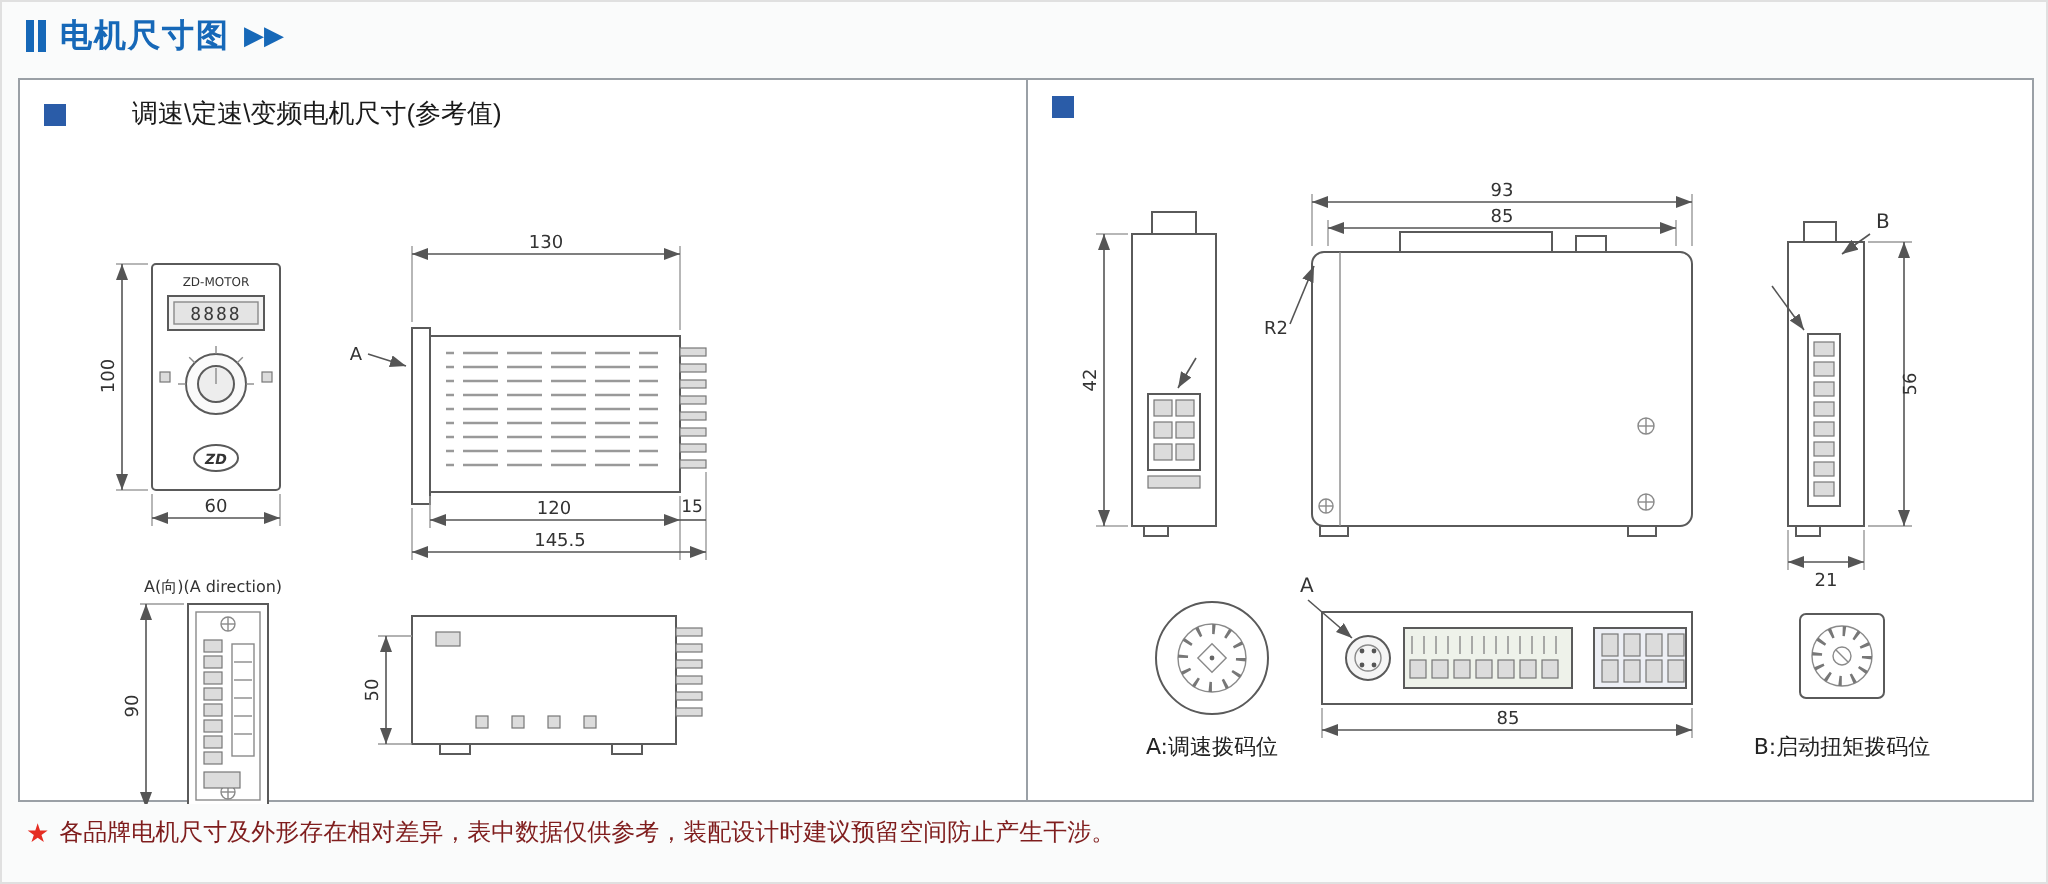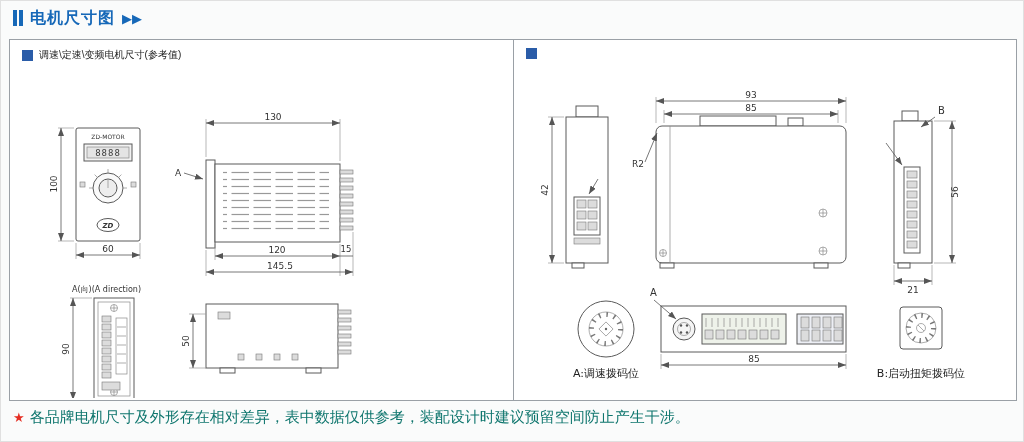--- a/index.html
+++ b/index.html
@@ -10,24 +10,24 @@
   .hbars { display:inline-flex; gap:2px; align-items:flex-end; height:16px; }
   .hbars i { display:block; width:4px; height:16px; background:#1668b8; }
   .title { font-size:16px; color:#1668b8; font-weight:bold; margin:0; letter-spacing:1px;font-family:Liberation Serif, serif; }
   .arrows { color:#1668b8; font-size:13px; font-weight:bold; }
   .box { position:absolute; left:8px; top:38px; width:1008px; height:362px; border:1px solid #9aa0a6; background:#fff; display:flex; }
   .panel { position:relative; height:100%; }
   .panel-left { width:504px; border-right:1px solid #9aa0a6; }
   .panel-right { flex:1; }
   .ptitle { display:flex; align-items:center; gap:6px; padding:8px 0 0 12px; }
   .sq { width:11px; height:11px; background:#2a5ca8; flex:0 0 auto; }
-  .ptext { font-size:10px; color:#1a1a1a; }
+  .ptext { font-size:13px; color:#1a1a1a;margin-left:27px; }
   .foot { position:absolute; left:12px; top:407px; display:flex; gap:5px; align-items:center; }
   .star { color:#e52d22; font-size:13px; }
-  .foottext { font-size:15px; color:#0f766e; }
+  .foottext { font-size:12px; color:#7f1d1d; }
   .draw { display:block; margin-top:2px; }
   .draw text { fill:#333; stroke:none; font-size:9px; font-family:"DejaVu Sans","Liberation Sans",sans-serif; }
   .draw .shape { stroke:#5a5a5a; fill:#fff; stroke-width:1; }
   .draw .thin { stroke:#8a8a8a; stroke-width:0.7; fill:none; }
   .draw .fillg { fill:#dcdcdc; stroke:#777; stroke-width:0.6; }
   .draw .dim { stroke:#555; stroke-width:0.8; fill:none; }
   .draw .ext { stroke:#999; stroke-width:0.7; fill:none; }
   .draw .tickring { stroke:#777; stroke-width:5; fill:none; }
   .draw .seg { font-family:"DejaVu Sans Mono","Liberation Mono",monospace; letter-spacing:1px; fill:#3a3a3a; }
 </style>

